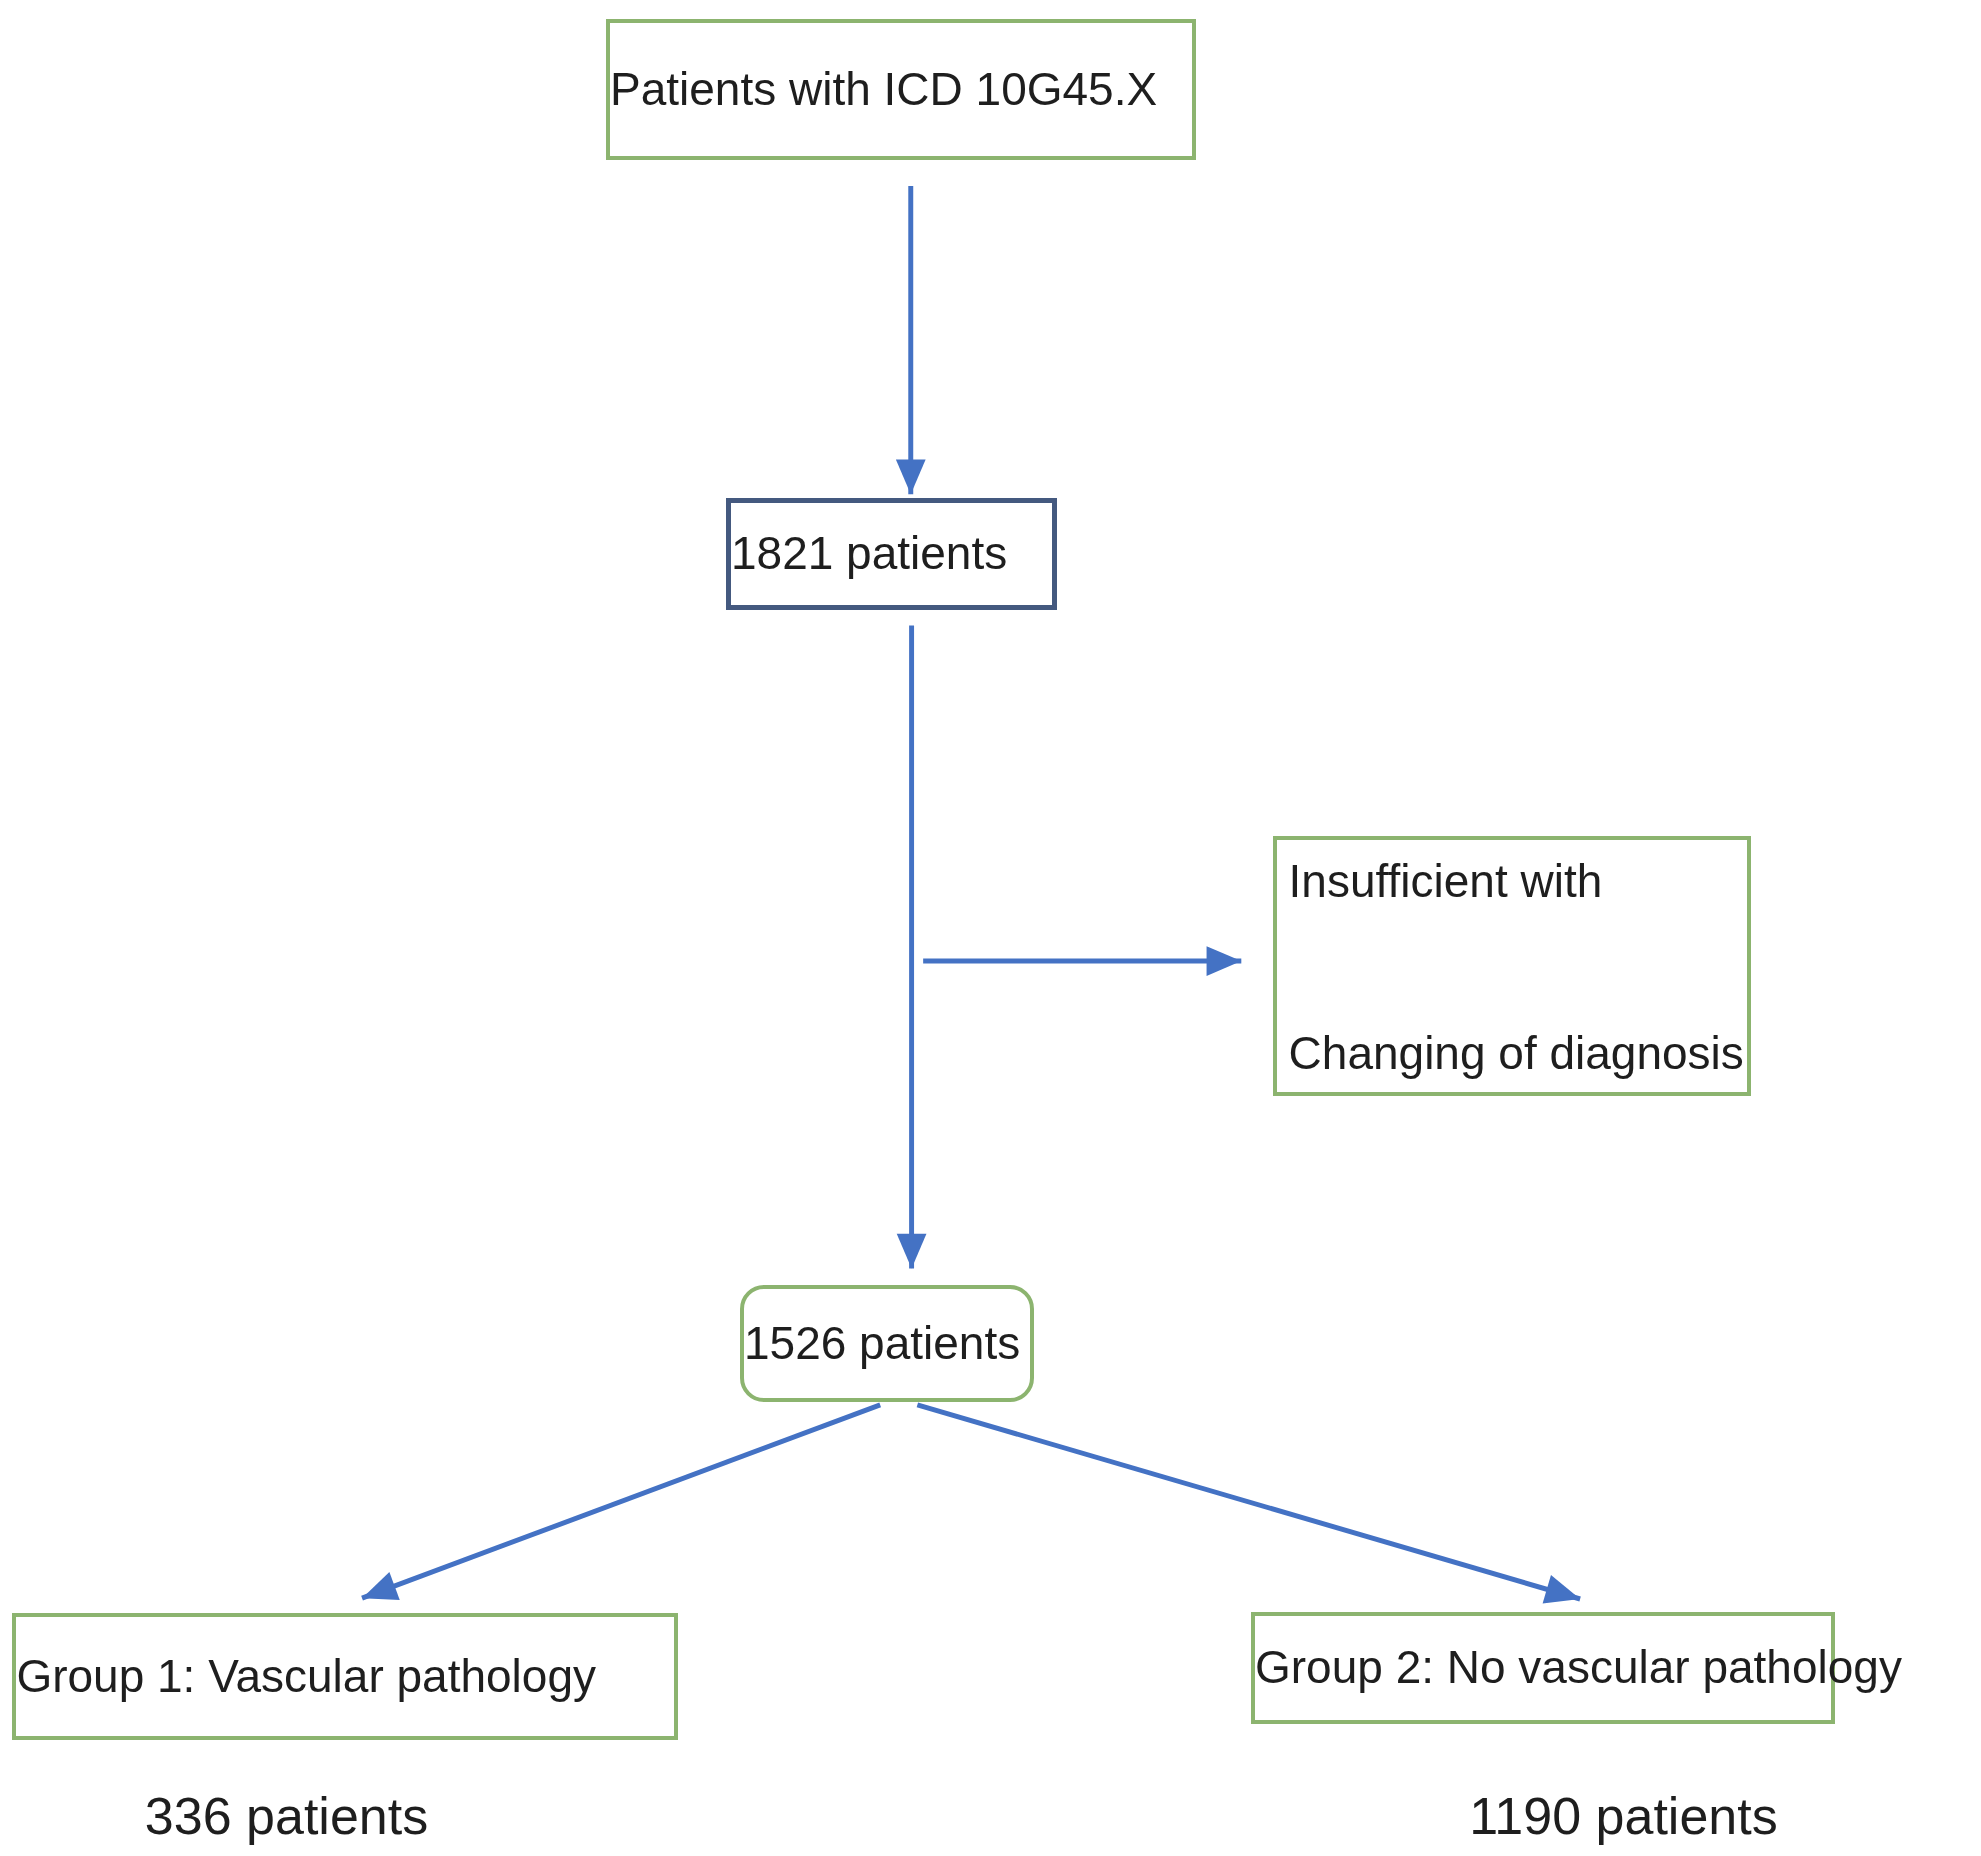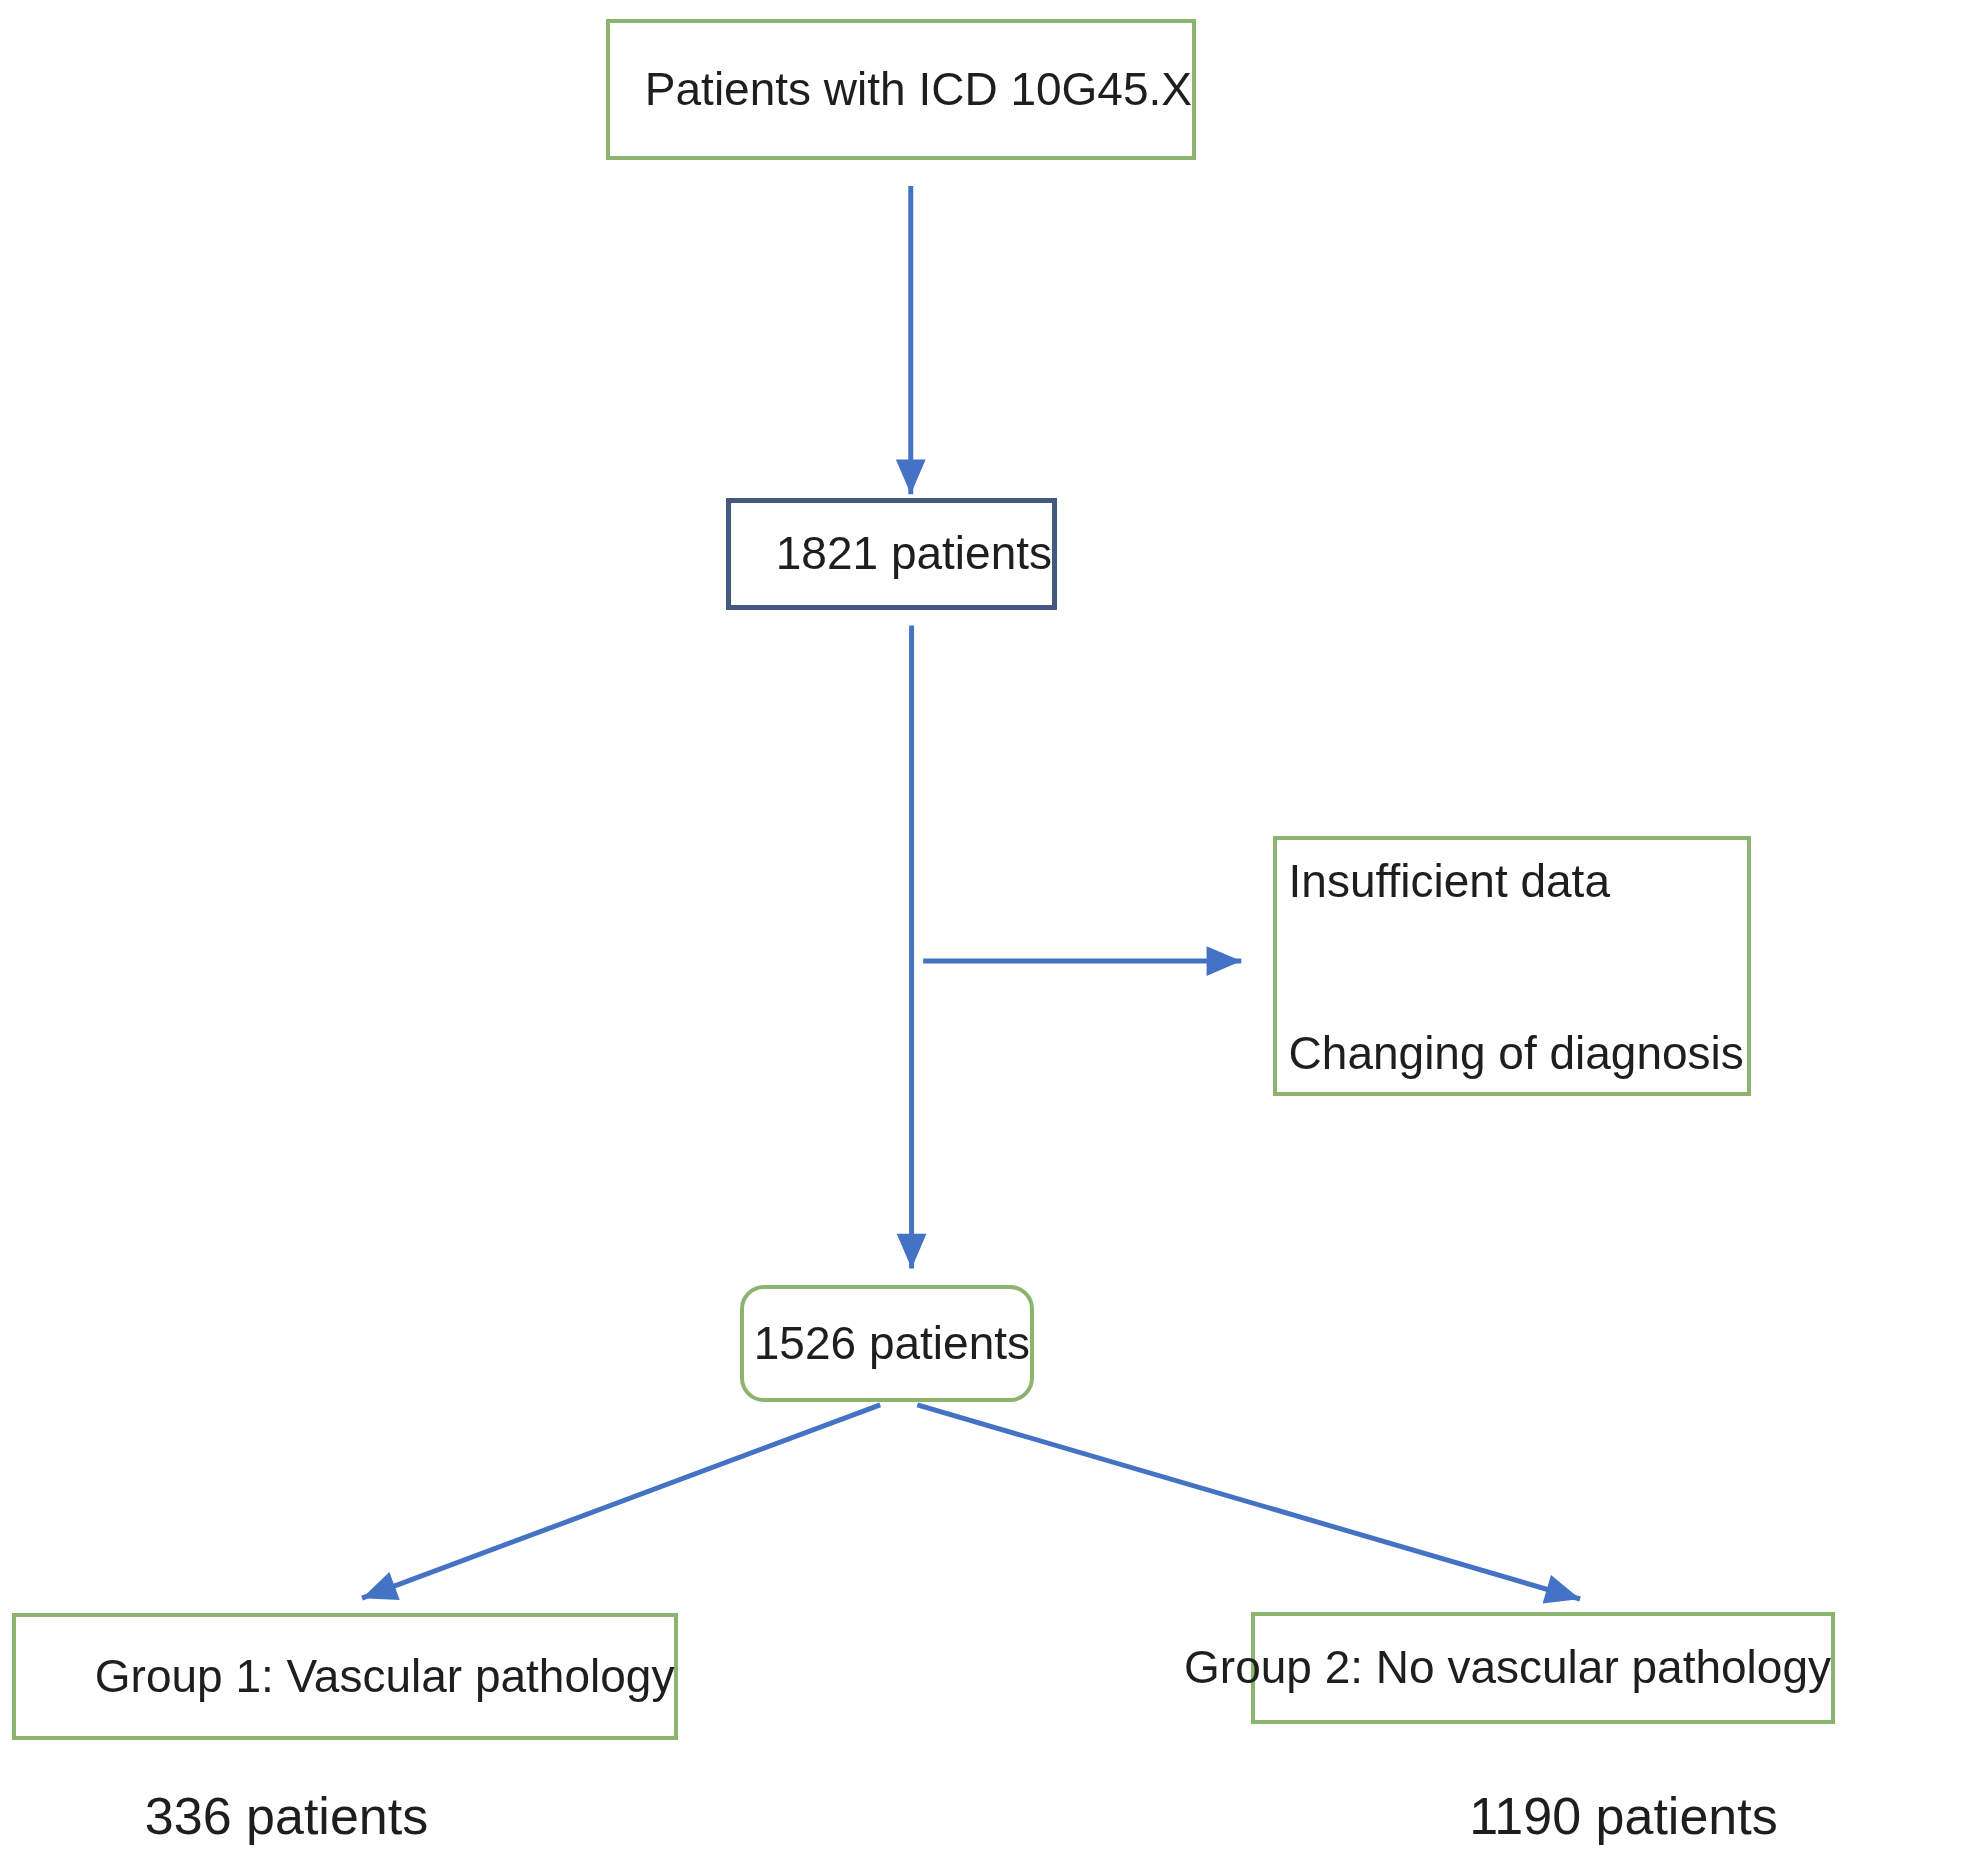--- a/index.html
+++ b/index.html
@@ -18,26 +18,25 @@
     font-family:"Liberation Sans", sans-serif;
     color:var(--text);
     overflow:hidden;
   }
   .node{
     position:absolute;
     box-sizing:border-box;
     background:var(--background);
     display:flex;
     align-items:center;
-    justify-content:flex-end;
+    justify-content:flex-start;
     text-align:center;
     font-size:46px;
     line-height:1.25;
     white-space:nowrap;
-    padding-left:28px;
   }
   .green{border:4.1px solid var(--green-border);}
   .blue{border:5px solid var(--blue-border);}
 
   #source-box   {left:606px;  top:19px;   width:590px; height:141px;}
   #cohort-box   {left:726px;  top:498px;  width:331px; height:112px;}
   #exclusion-box{left:1273px; top:836px; width:478px; height:260px;
                  flex-direction:column; align-items:flex-start; justify-content:flex-start;
                  padding:13.2px 8.3px 0 11.6px; text-align:left;}
   #exclusion-box .line2{margin-top:114px;}
@@ -89,21 +88,21 @@
 
   <div class="node green" id="source-box">
     <span>Patients with ICD 10G45.X</span>
   </div>
 
   <div class="node blue" id="cohort-box">
     <span>1821 patients</span>
   </div>
 
   <div class="node green" id="exclusion-box">
-    <span class="line1">Insufficient data</span>
+    <span class="line1">Insufficient with</span>
     <span class="line2">Changing of diagnosis</span>
   </div>
 
   <div class="node green" id="included-box">
     <span>1526 patients</span>
   </div>
 
   <div class="node green" id="group1-box">
     <span>Group 1: Vascular pathology</span>
   </div>

